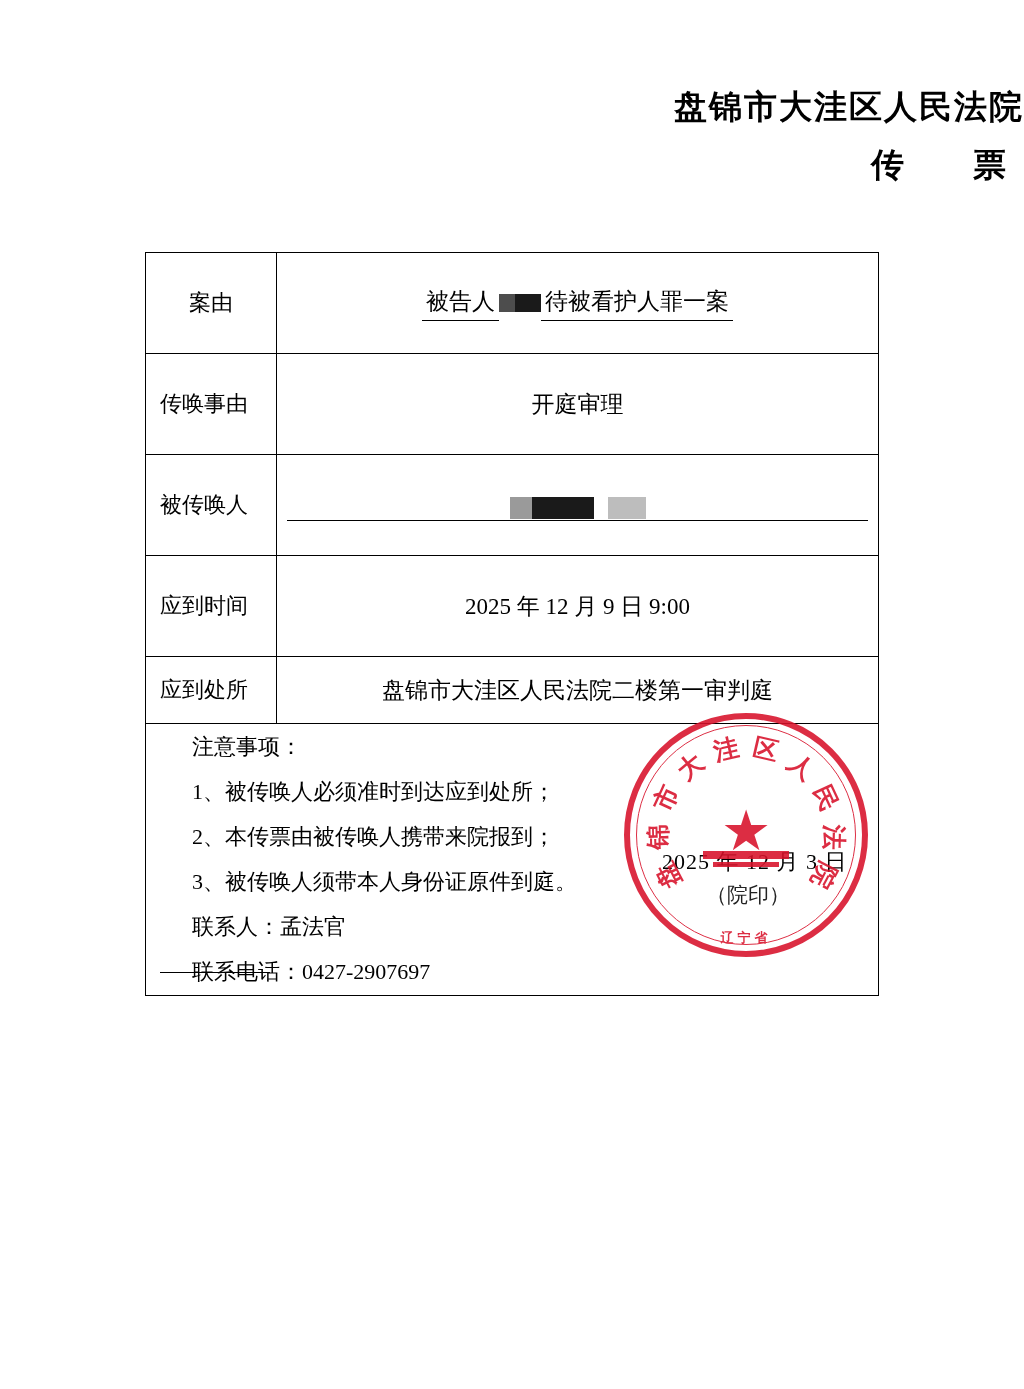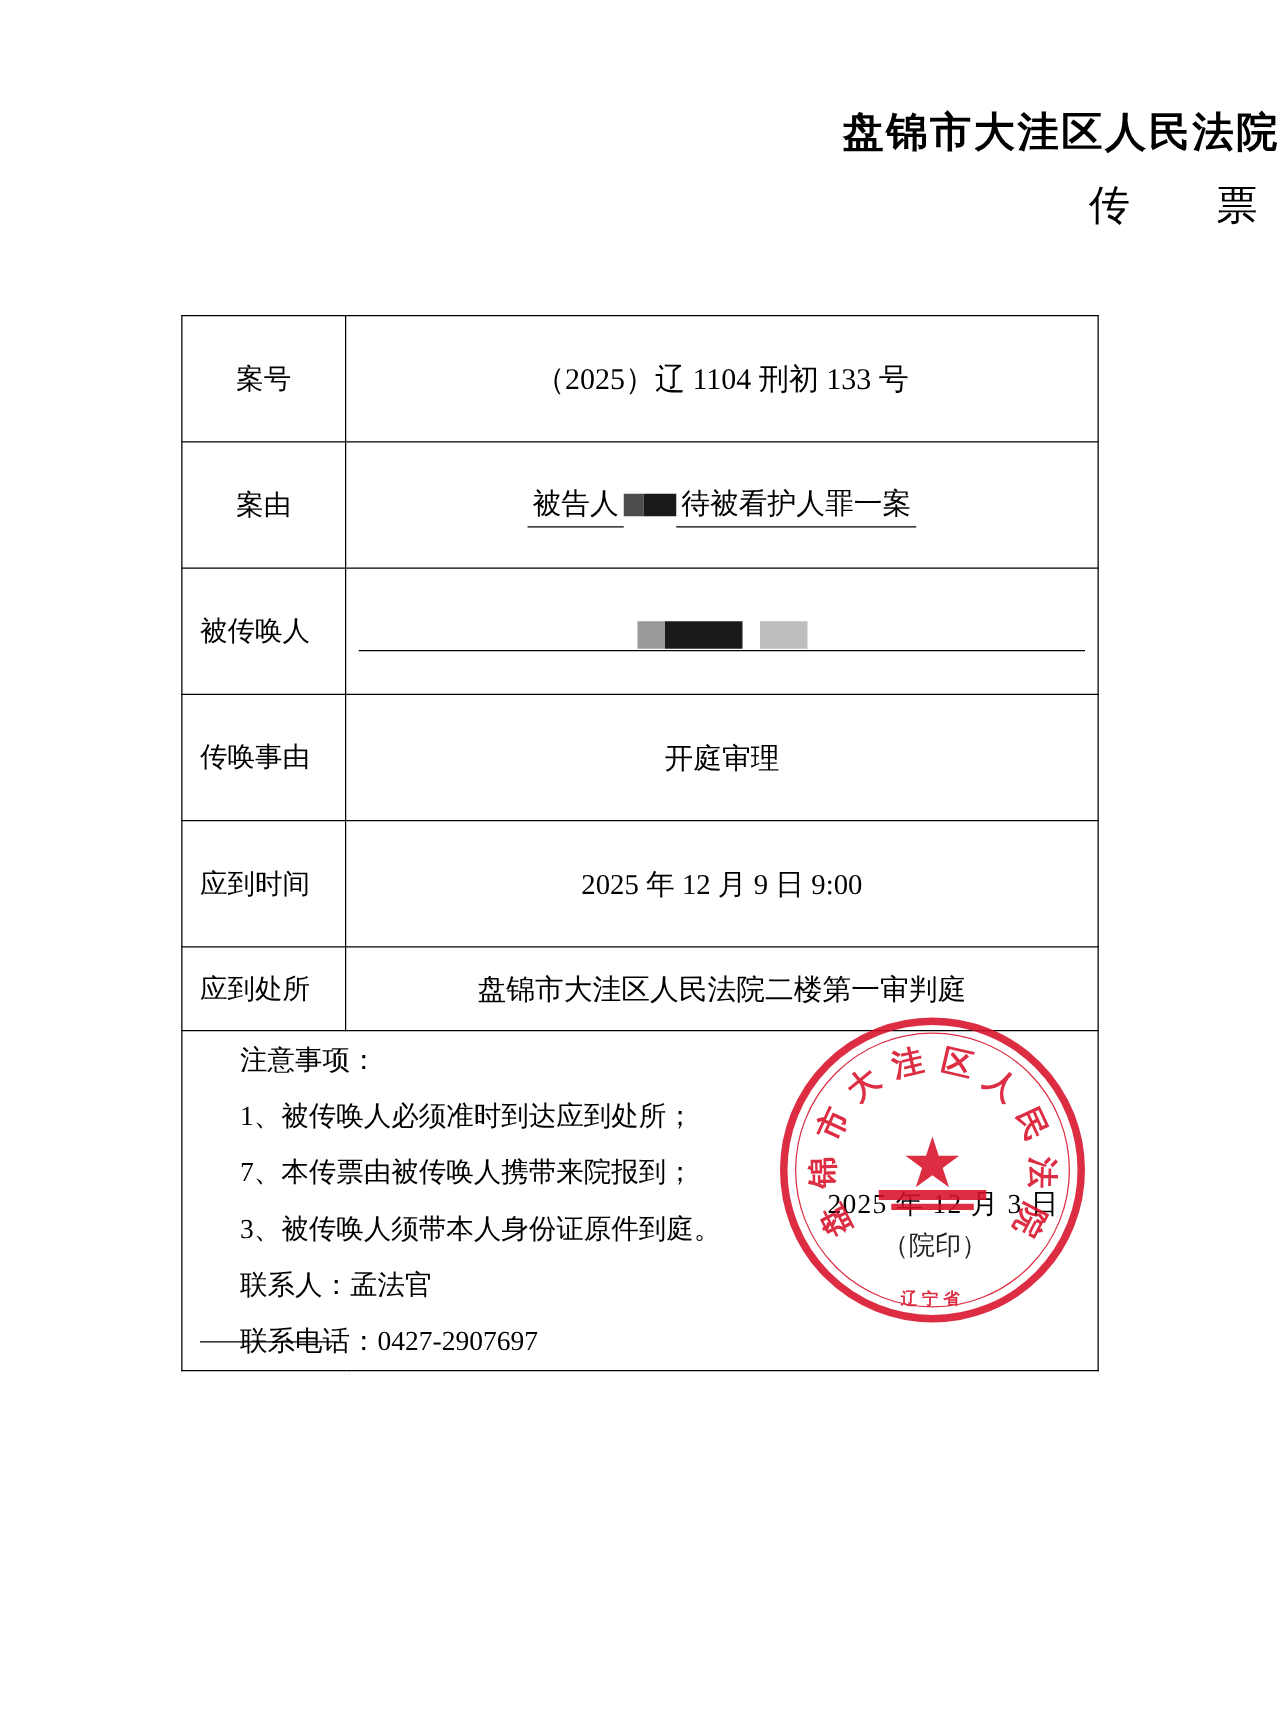--- a/index.html
+++ b/index.html
@@ -26,21 +26,21 @@
     padding-top: 88px;
   }
   .court-name {
     font-size: 33px;
     font-weight: bold;
     letter-spacing: 2px;
     line-height: 1.2;
   }
   .doc-title {
     font-size: 33px;
-    font-weight: normal;
+    font-weight: bold;
     letter-spacing: 18px;
     margin-top: 18px;
     line-height: 1.2;
   }
   .summons-table {
     position: absolute;
     left: 145px;
     top: 252px;
     width: 734px;
     border-collapse: collapse;
@@ -224,62 +224,58 @@
 
 <div class="page">
 
   <div class="doc-header">
     <div class="court-name">盘锦市大洼区人民法院</div>
     <div class="doc-title">传　票</div>
   </div>
 
   <table class="summons-table">
     <tbody>
-        <tr class="row-case-no">
-      <td class="label-cell">案号</td>
-      <td class="value-cell">（2025）辽 1104 刑初 133 号</td>
-    </tr>
     <tr class="row-cause">
       <td class="label-cell">案由</td>
       <td class="value-cell">
         <span class="cause-line">被告人</span><span class="redact mid" style="width:16px;height:18px;"></span><span class="redact" style="width:26px;height:18px;"></span><span class="cause-line">待被看护人罪一案</span>
       </td>
+    </tr>
+    <tr>
+      <td class="label-cell left-pad">传唤事由</td>
+      <td class="value-cell">开庭审理</td>
     </tr>
     <tr>
       <td class="label-cell left-pad">
         <span>被传唤人</span>
         <span class="name-underline-left"></span>
       </td>
       <td class="value-cell">
         <div class="summoned-wrap">
           <div class="summoned-underline"></div>
           <div class="summoned-redactions">
             <span class="redact light" style="width:22px;"></span><span class="redact" style="width:62px;"></span><span class="redact" style="width:14px;background:transparent;"></span><span class="redact gray" style="width:38px;"></span>
           </div>
         </div>
       </td>
     </tr>
     <tr>
-      <td class="label-cell left-pad">传唤事由</td>
-      <td class="value-cell">开庭审理</td>
-    </tr>
-    <tr>
       <td class="label-cell left-pad">应到时间</td>
       <td class="value-cell">2025 年 12 月 9 日 9:00</td>
     </tr>
     <tr>
       <td class="label-cell left-pad" style="height:66px;">应到处所</td>
       <td class="value-cell" style="height:66px;">盘锦市大洼区人民法院二楼第一审判庭</td>
     </tr>
     <tr>
       <td class="notes-cell" colspan="2">
         <div class="notes-inner">
           <div>注意事项：</div>
           <div>1、被传唤人必须准时到达应到处所；</div>
-          <div>7、本传票由被传唤人携带来院报到；</div>
+          <div>2、本传票由被传唤人携带来院报到；</div>
           <div>3、被传唤人须带本人身份证原件到庭。</div>
           <div>联系人：孟法官</div>
           <div>联系电话：0427-2907697</div>
         </div>
 
         <div class="date-line">2025 年 12 月 3 日</div>
         <div class="court-seal-text">（院印）</div>
 
         <div class="seal">
           <div class="inner-ring"></div>

